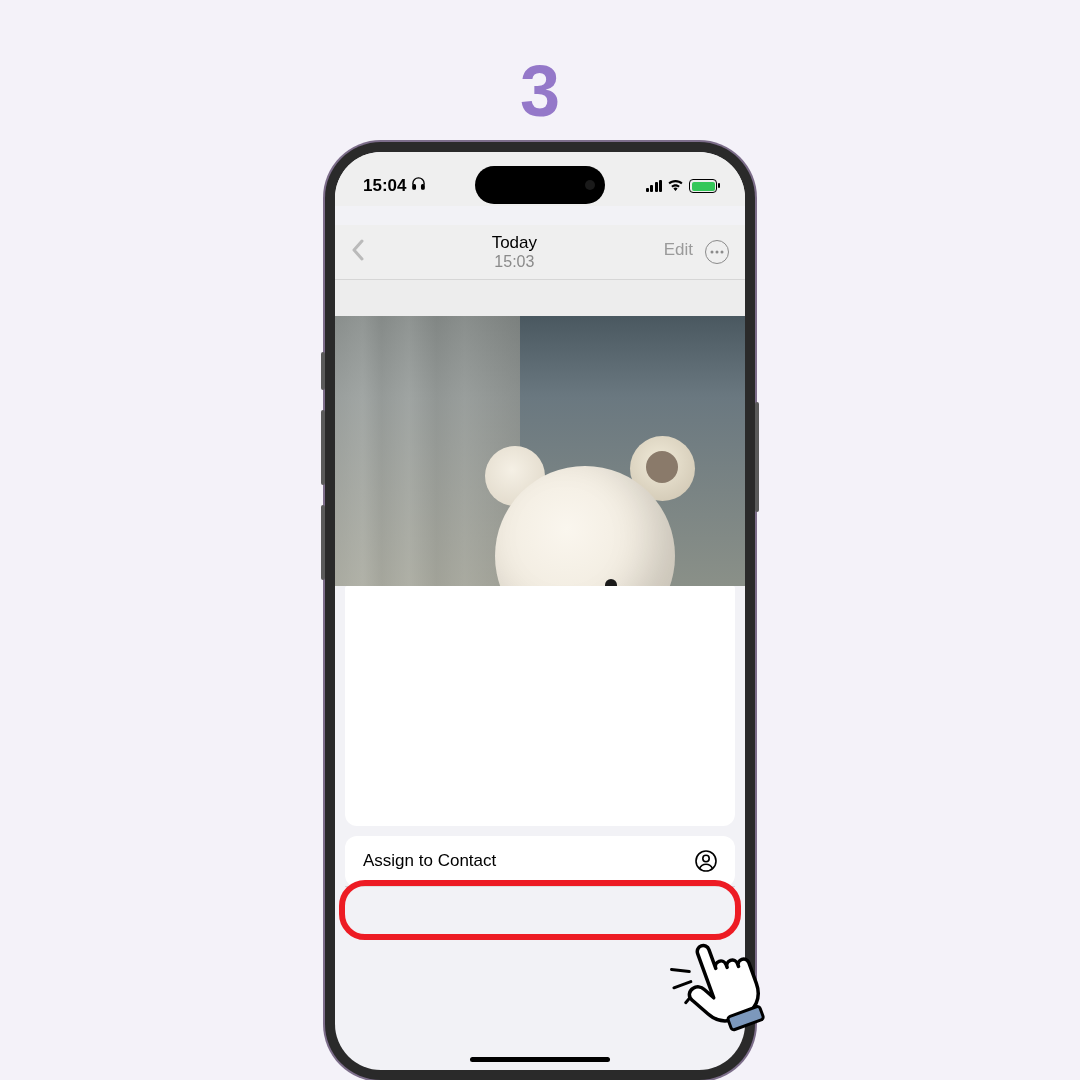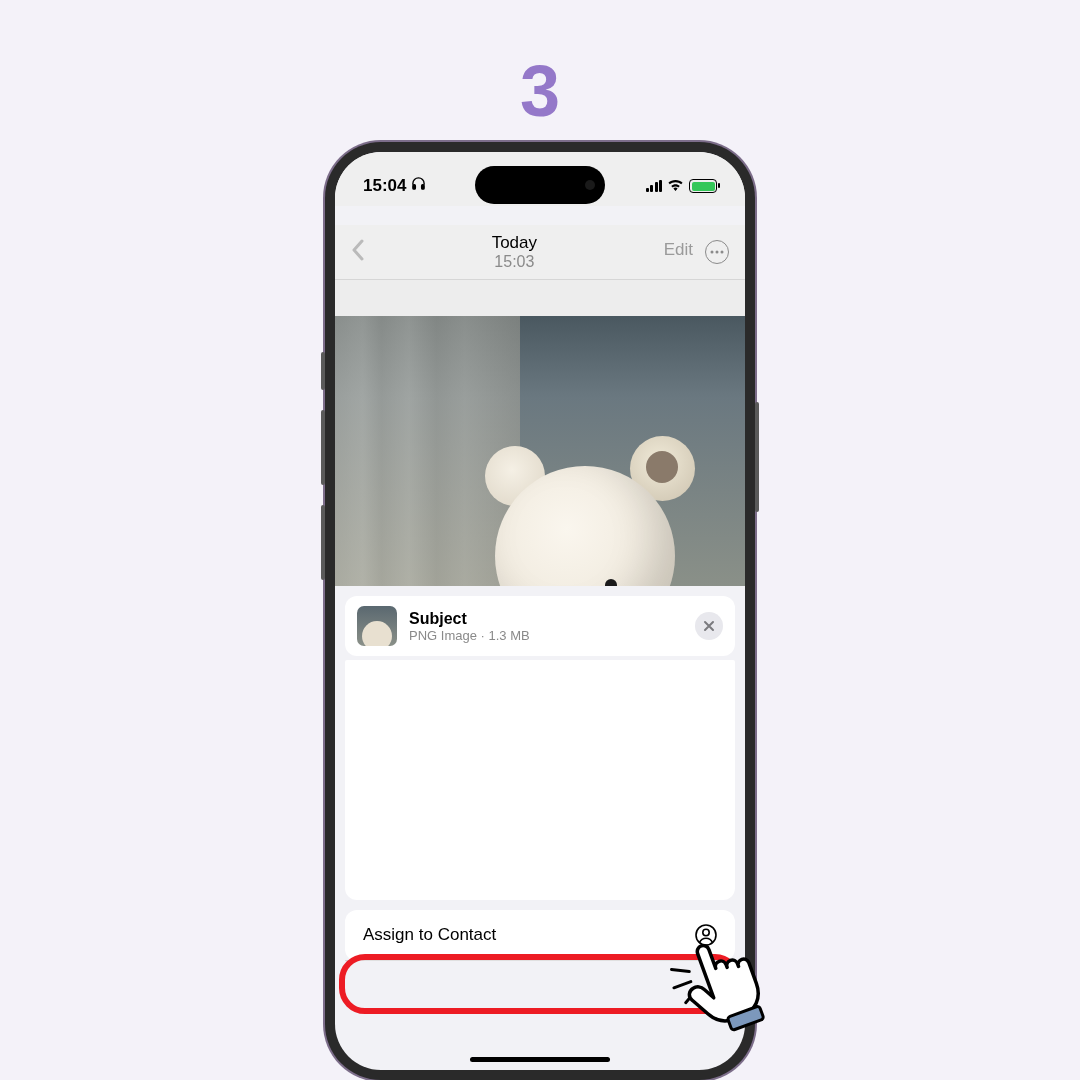--- a/index.html
+++ b/index.html
@@ -446,34 +446,20 @@
     <div class="main-image">
       <div class="curtain"></div>
       <div class="bear">
         <div class="bear-ear-l"></div>
         <div class="bear-ear-r"></div>
         <div class="bear-head"></div>
         <div class="bear-eye"></div>
       </div>
     </div>
 
-    <div class="subject-card">
-      <div class="subject-thumb">
-        <div class="subject-thumb-bear"></div>
-      </div>
-      <div class="subject-info">
-        <div class="subject-title">Subject</div>
-        <div class="subject-meta">PNG Image · 1.3 MB</div>
-      </div>
-      <div class="subject-close">
-        <svg width="12" height="12" viewBox="0 0 12 12" stroke="#7a7a7e" stroke-width="2" stroke-linecap="round">
-          <path d="M2 2l8 8M10 2l-8 8"></path>
-        </svg>
-      </div>
-    </div>
 
     <div class="white-space"></div>
 
     <div class="action-list">
       <div class="action-item">
         <span>Assign to Contact</span>
         <span class="action-icon">
           <svg width="22" height="22" viewBox="0 0 22 22" fill="none" stroke="#000" stroke-width="1.6">
             <circle cx="11" cy="11" r="10"></circle>
             <circle cx="11" cy="8.5" r="3.2"></circle>

